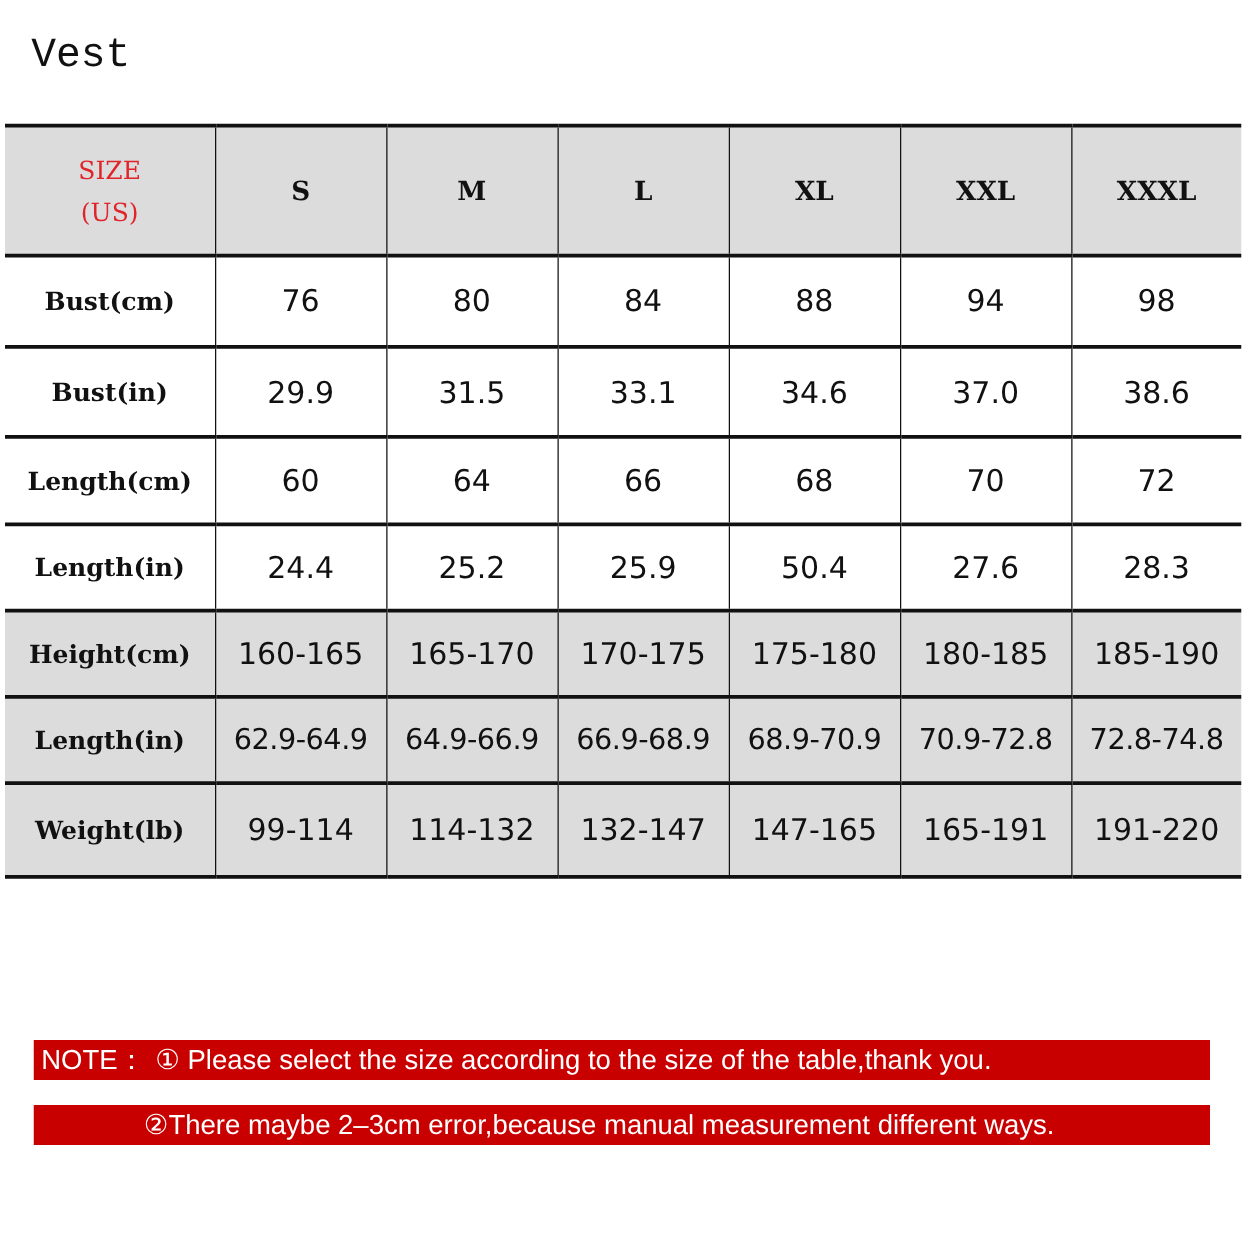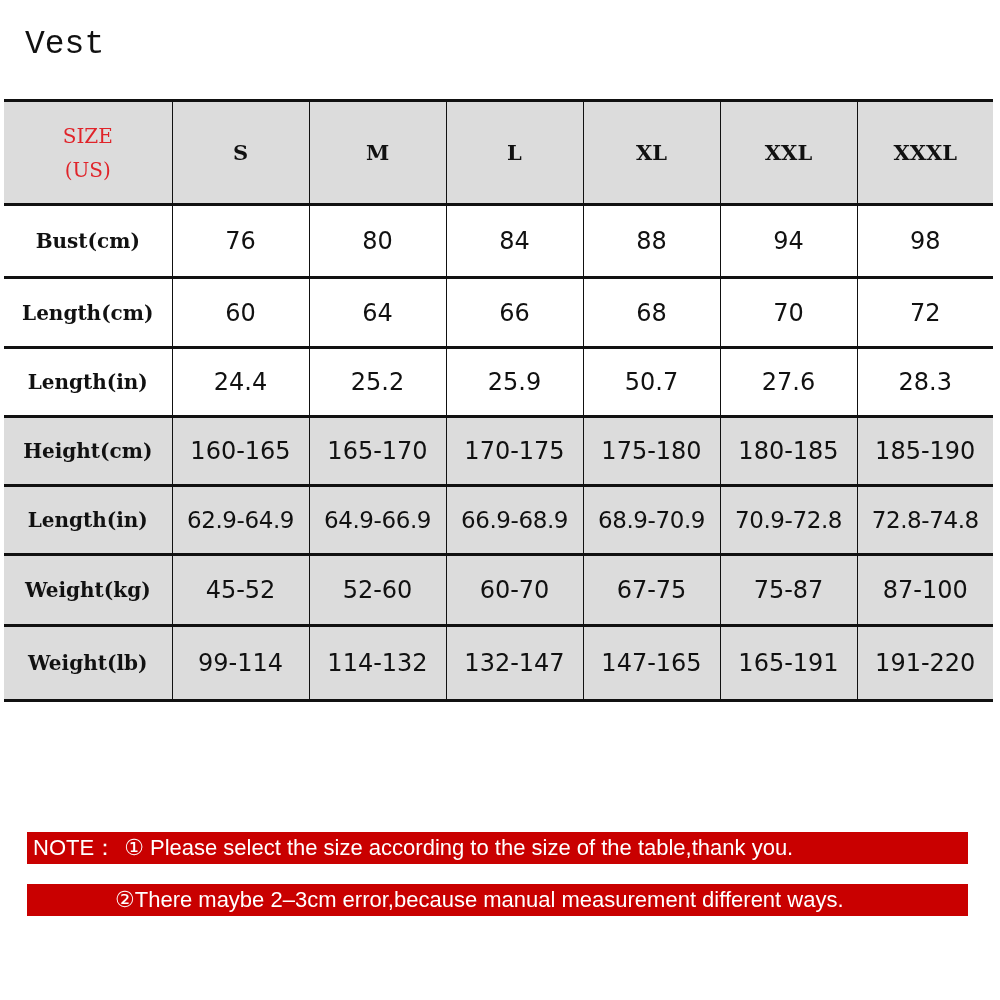--- a/index.html
+++ b/index.html
@@ -77,37 +77,46 @@
     <tr class="row-white" style="height:73px">
       <td><span class="lbl">Bust(cm)</span></td>
       <td><span class="val">76</span></td>
       <td><span class="val">80</span></td>
       <td><span class="val">84</span></td>
       <td><span class="val">88</span></td>
       <td><span class="val">94</span></td>
       <td><span class="val">98</span></td>
     </tr>
 
+    <tr class="row-white" style="height:72px">
+      <td><span class="lbl">Bust(in)</span></td>
+      <td><span class="val">29.9</span></td>
+      <td><span class="val">31.5</span></td>
+      <td><span class="val">33.1</span></td>
+      <td><span class="val">34.6</span></td>
+      <td><span class="val">37.0</span></td>
+      <td><span class="val">38.6</span></td>
+    </tr>
 
     <tr class="row-white" style="height:70px">
       <td><span class="lbl">Length(cm)</span></td>
       <td><span class="val">60</span></td>
       <td><span class="val">64</span></td>
       <td><span class="val">66</span></td>
       <td><span class="val">68</span></td>
       <td><span class="val">70</span></td>
       <td><span class="val">72</span></td>
     </tr>
 
     <tr class="row-white" style="height:69px">
       <td><span class="lbl">Length(in)</span></td>
       <td><span class="val">24.4</span></td>
       <td><span class="val">25.2</span></td>
       <td><span class="val">25.9</span></td>
-      <td><span class="val">50.7</span></td>
+      <td><span class="val">50.4</span></td>
       <td><span class="val">27.6</span></td>
       <td><span class="val">28.3</span></td>
     </tr>
 
     <tr class="row-gray" style="height:69px">
       <td><span class="lbl">Height(cm)</span></td>
       <td><span class="val">160-165</span></td>
       <td><span class="val">165-170</span></td>
       <td><span class="val">170-175</span></td>
       <td><span class="val">175-180</span></td>
@@ -118,29 +127,20 @@
     <tr class="row-gray" style="height:69px">
       <td><span class="lbl">Length(in)</span></td>
       <td><span class="val narrow">62.9-64.9</span></td>
       <td><span class="val narrow">64.9-66.9</span></td>
       <td><span class="val narrow">66.9-68.9</span></td>
       <td><span class="val narrow">68.9-70.9</span></td>
       <td><span class="val narrow">70.9-72.8</span></td>
       <td><span class="val narrow">72.8-74.8</span></td>
     </tr>
 
-    <tr class="row-gray" style="height:71px">
-      <td><span class="lbl">Weight(kg)</span></td>
-      <td><span class="val">45-52</span></td>
-      <td><span class="val">52-60</span></td>
-      <td><span class="val">60-70</span></td>
-      <td><span class="val">67-75</span></td>
-      <td><span class="val">75-87</span></td>
-      <td><span class="val">87-100</span></td>
-    </tr>
 
     <tr class="row-gray" style="height:75px">
       <td><span class="lbl">Weight(lb)</span></td>
       <td><span class="val">99-114</span></td>
       <td><span class="val">114-132</span></td>
       <td><span class="val">132-147</span></td>
       <td><span class="val">147-165</span></td>
       <td><span class="val">165-191</span></td>
       <td><span class="val">191-220</span></td>
     </tr>

